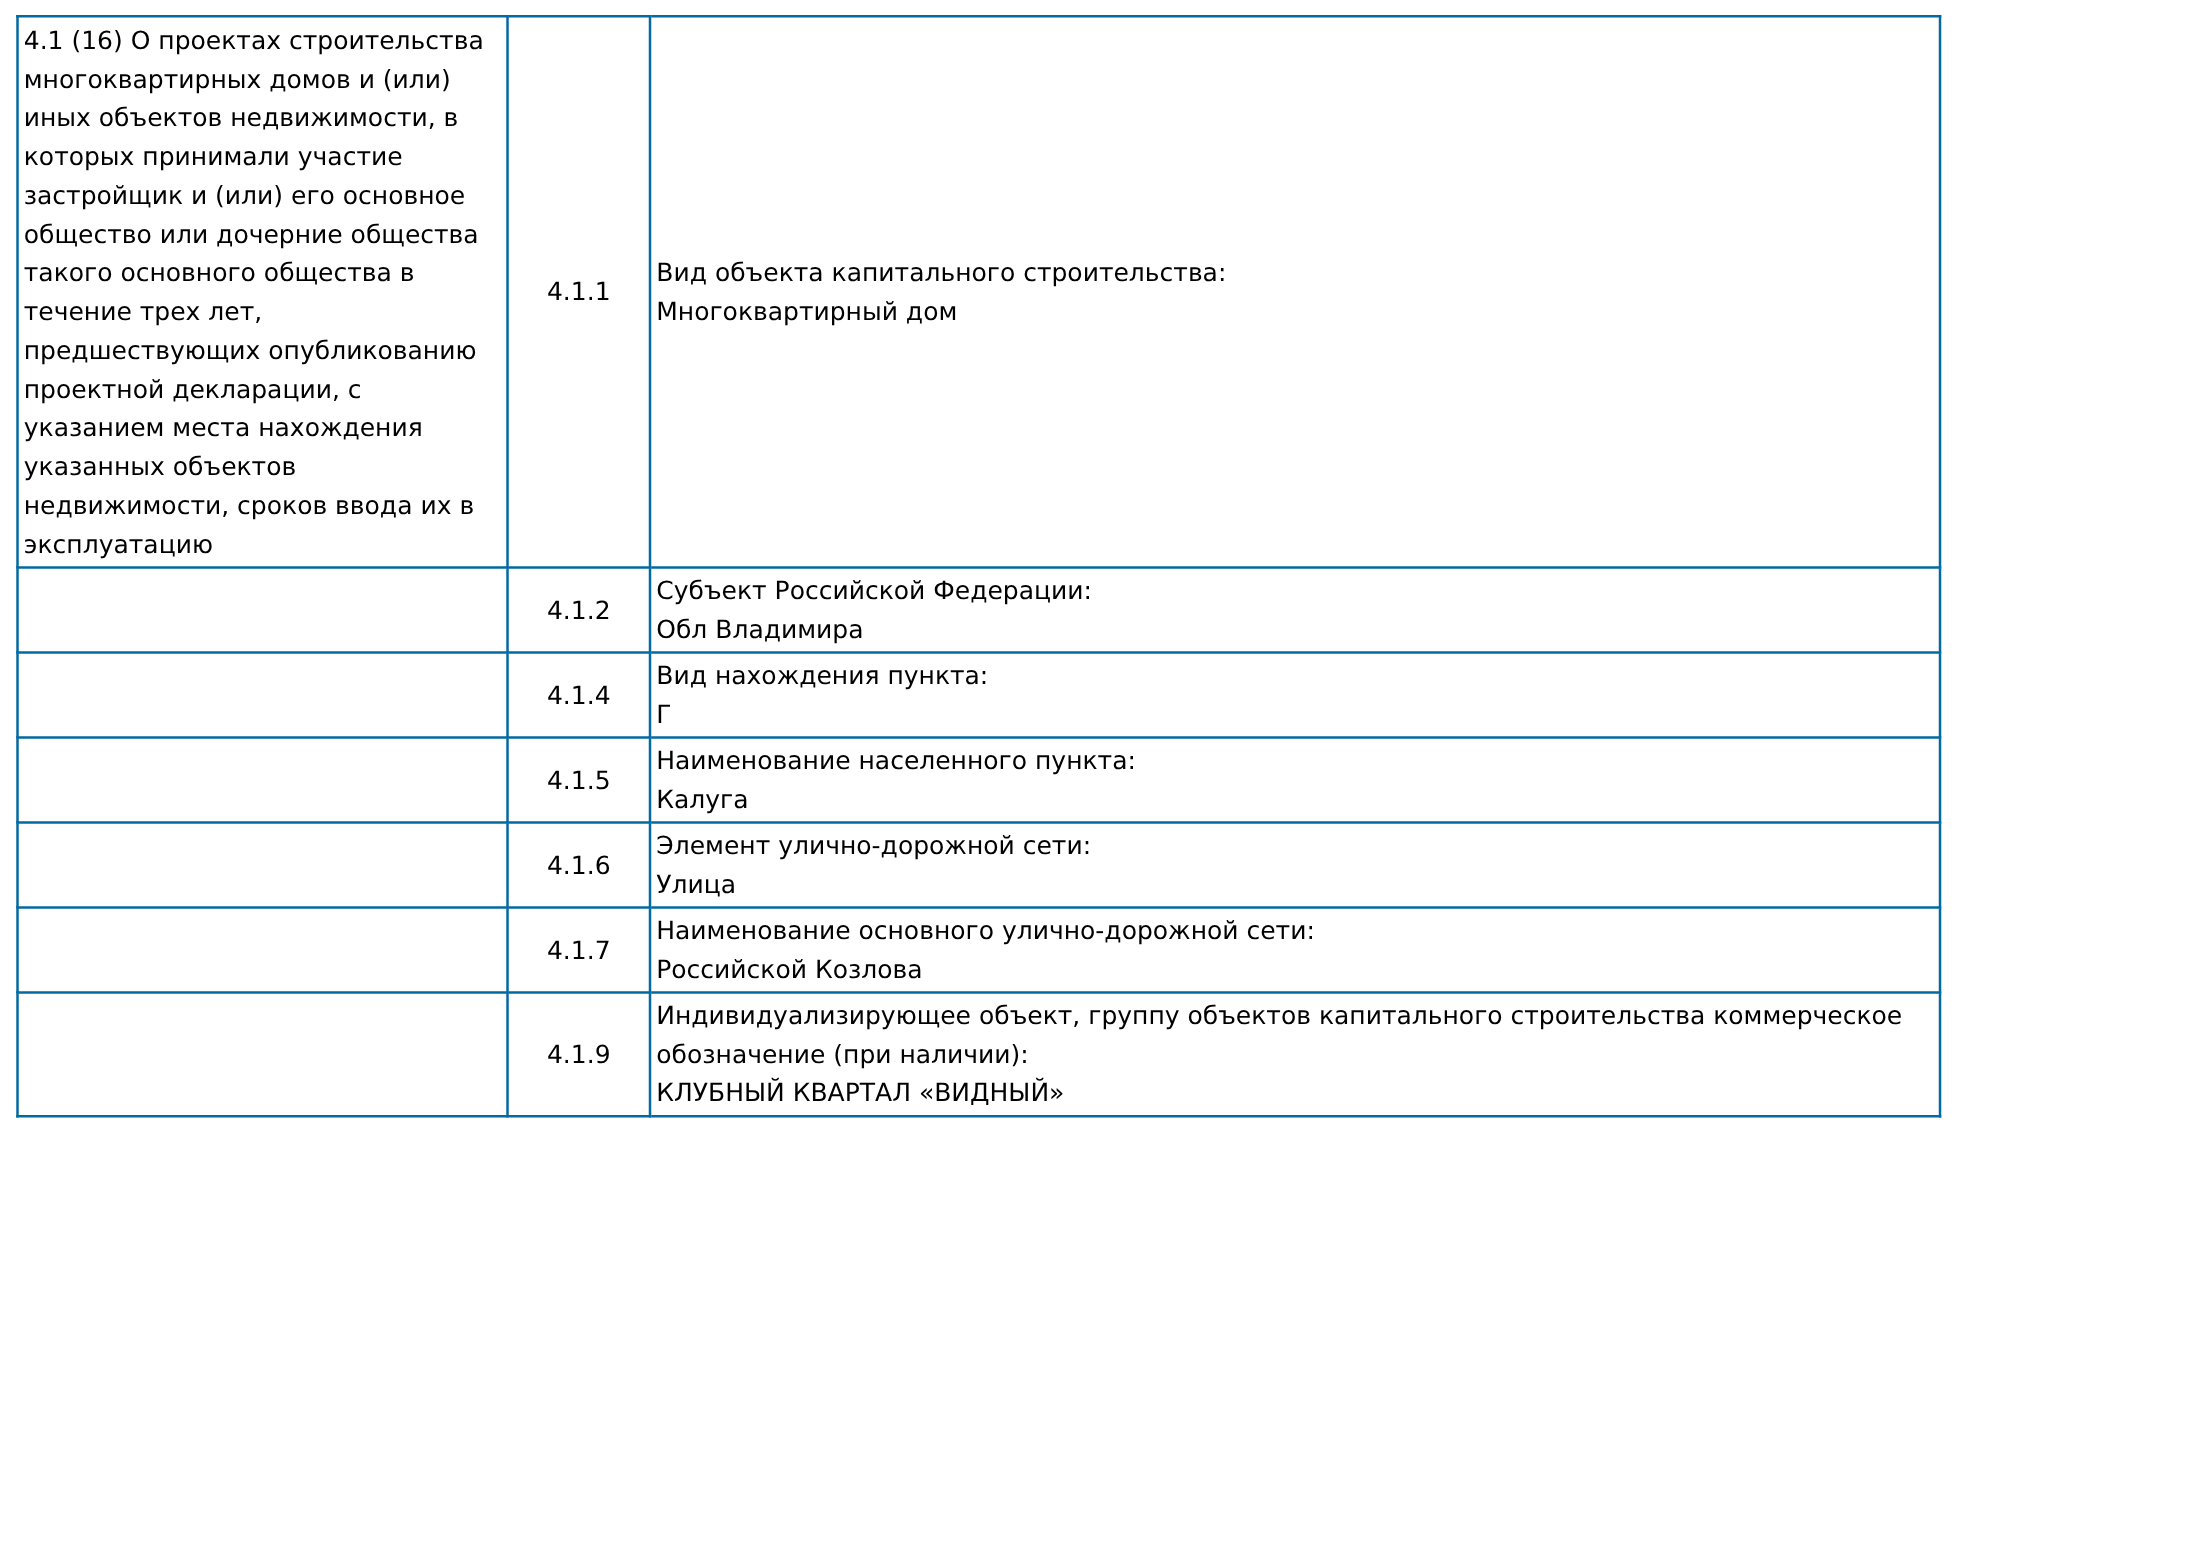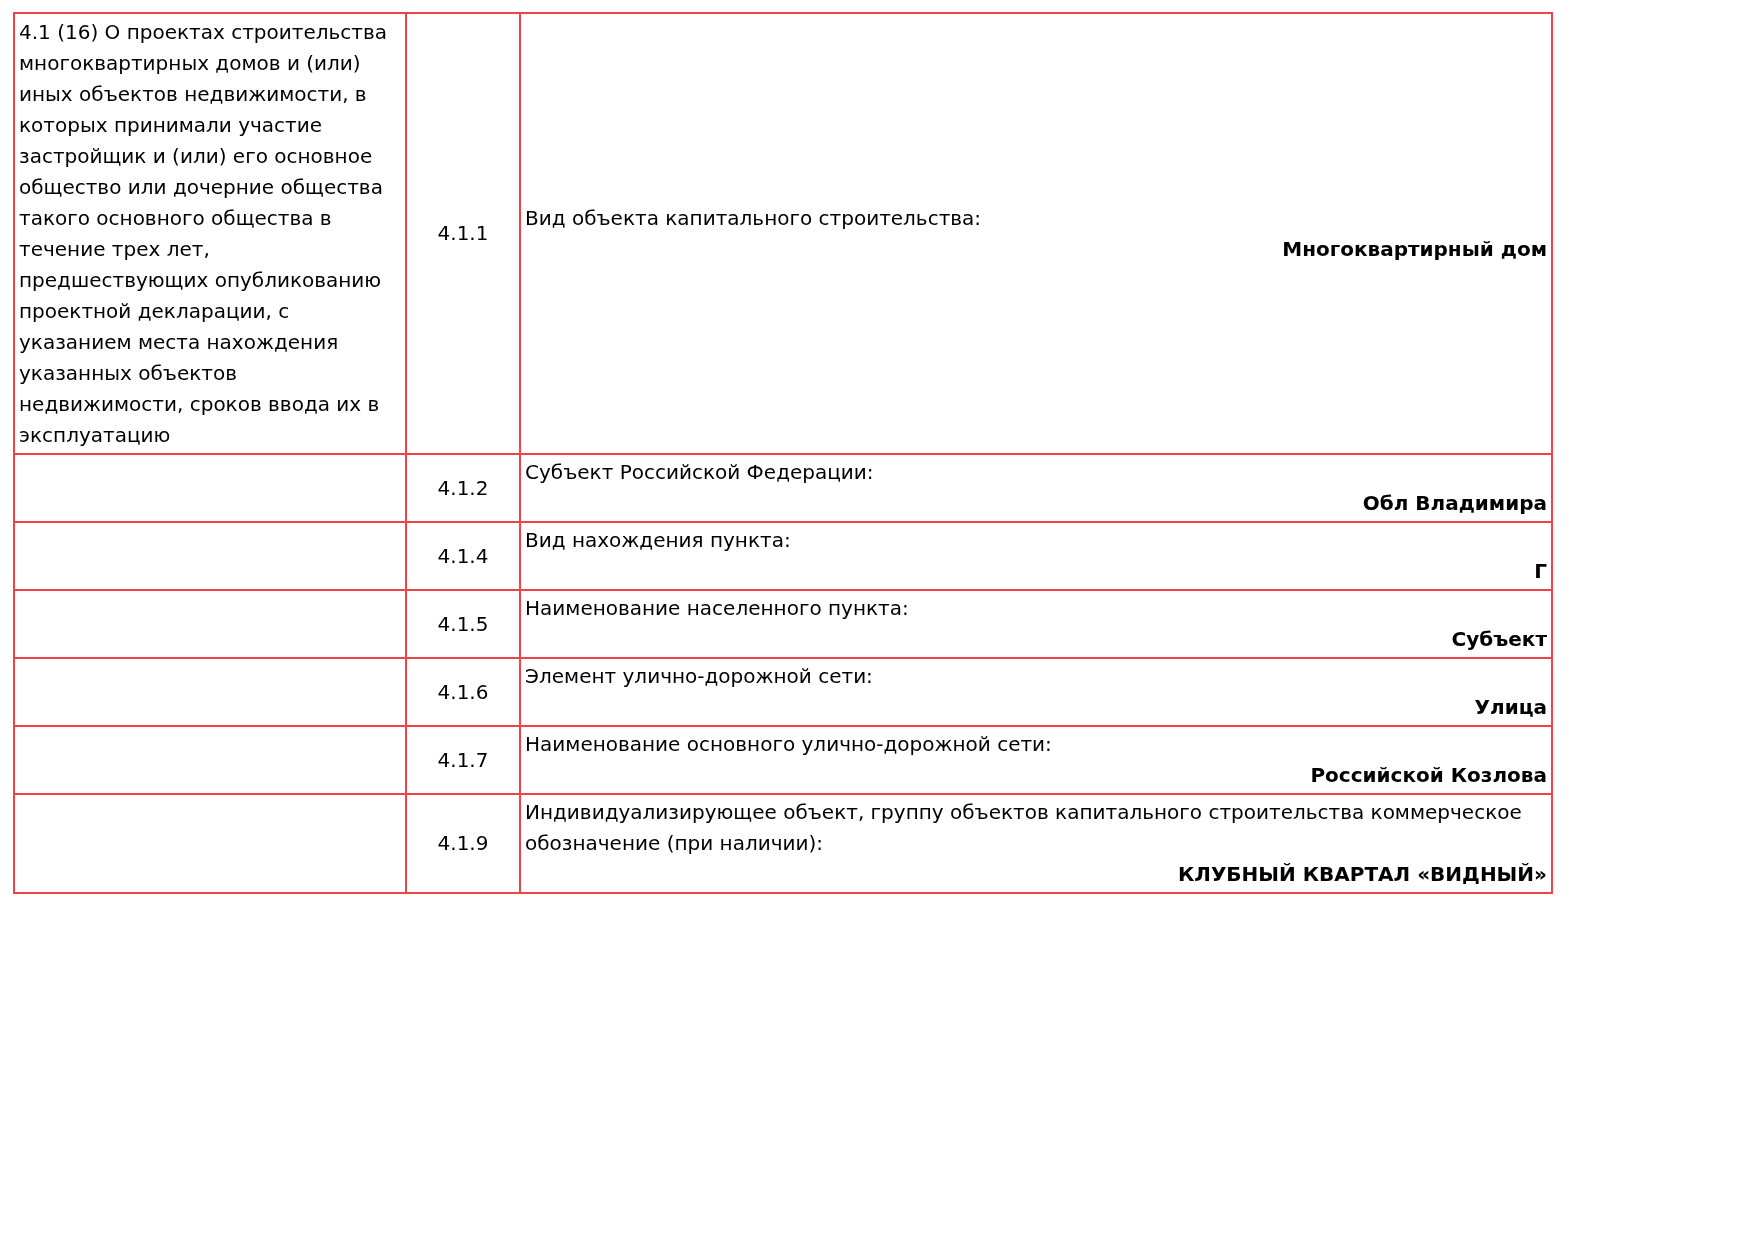--- a/index.html
+++ b/index.html
@@ -19,43 +19,42 @@
     position: absolute;
     top: 12px;
     left: 13px;
   }
   table.decl {
     border-collapse: collapse;
     table-layout: fixed;
     width: 1532px;
   }
   table.decl td {
-    border: 2px solid #ef4444;
+    border: 2px solid #0369a1;
     font-size: 20px;
     line-height: 31px;
     padding: 2px 4px 2px 4px;
     vertical-align: middle;
     word-wrap: break-word;
   }
   td.col-desc {
     width: 382px;
     vertical-align: top;
   }
   td.col-code {
     width: 104px;
     vertical-align: middle;
     text-align: center;
   }
   td.col-val {
     width: 1022px;
     vertical-align: middle;
   }
   .field-value, .bold {
-    font-weight: bold;
-    text-align: right;
+    font-weight: normal;
   }
   .row-191 { height: 441px; }
 </style>
 </head>
 <body>
 
 <div class="page">
   <table class="decl">
     <tbody>
 
@@ -85,21 +84,21 @@
           <div>Вид нахождения пункта:</div>
           <div class="field-value">Г</div>
         </td>
       </tr>
 
       <tr>
         <td class="col-desc"></td>
         <td class="col-code">4.1.5</td>
         <td class="col-val">
           <div>Наименование населенного пункта:</div>
-          <div class="field-value">Субъект</div>
+          <div class="field-value">Калуга</div>
         </td>
       </tr>
 
       <tr>
         <td class="col-desc"></td>
         <td class="col-code">4.1.6</td>
         <td class="col-val">
           <div>Элемент улично-дорожной сети:</div>
           <div class="field-value">Улица</div>
         </td>

